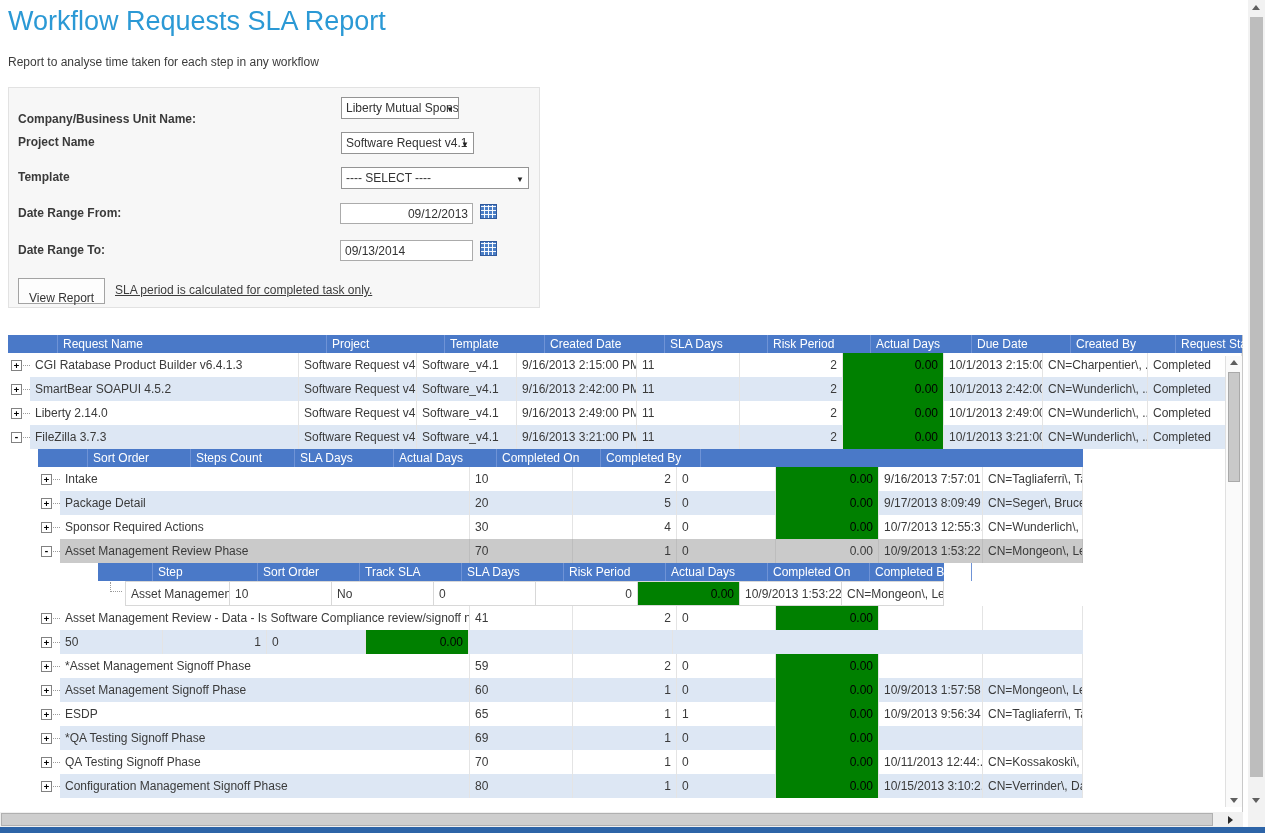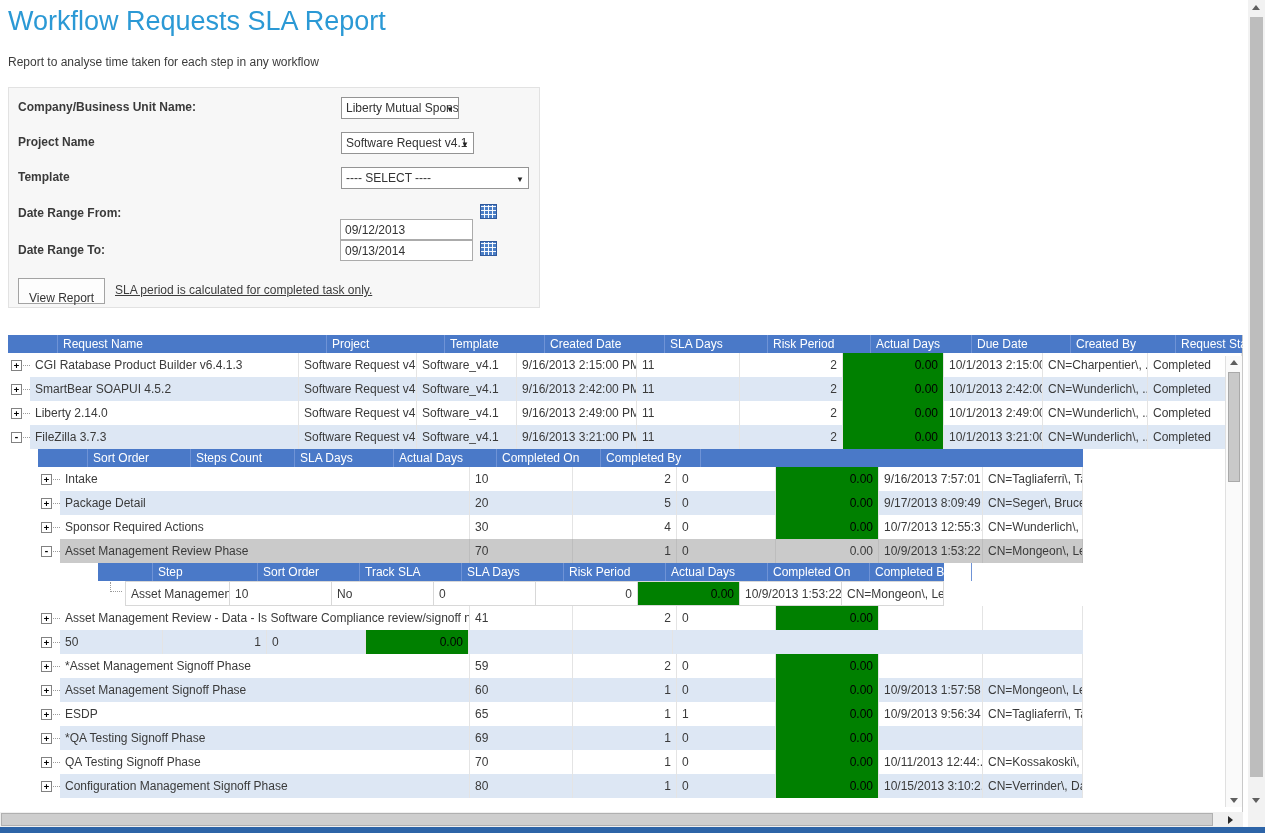--- a/index.html
+++ b/index.html
@@ -90,40 +90,40 @@
 </style>
 </head>
 <body>
 
 <div class="page">
 
   <div class="title">Workflow Requests SLA Report</div>
   <div class="subtitle">Report to analyse time taken for each step in any workflow</div>
 
   <div class="panel">
-    <div class="flabel" style="top:12px">Company/Business Unit Name:</div>
+    <div class="flabel" style="top:24px">Company/Business Unit Name:</div>
     <div class="fakeselect w138" style="top:9px">
       <span>Liberty Mutual Sponsor</span>
       <span class="arr">▼</span>
     </div>
 
     <div class="flabel" style="top:47px">Project Name</div>
     <div class="fakeselect w133" style="top:44px">
       <span>Software Request v4.1</span>
       <span class="arr">▼</span>
     </div>
 
     <div class="flabel" style="top:82px">Template</div>
     <div class="fakeselect w188" style="top:79px">
       <span>---- SELECT ----</span>
       <span class="arr">▼</span>
     </div>
 
     <div class="flabel" style="top:118px">Date Range From:</div>
-    <input class="dateinput" style="top: 131px;" value="09/12/2013">
+    <input class="dateinput" style="top: 115px; text-align: right;" value="09/12/2013">
     <div class="calbtn" style="top:116px"></div>
 
     <div class="flabel" style="top:155px">Date Range To:</div>
     <input class="dateinput" style="top: 152px;" value="09/13/2014">
     <div class="calbtn" style="top:153px"></div>
 
     <button class="btn">View Report</button>
     <div class="note">SLA period is calculated for completed task only.</div>
   </div>
 

